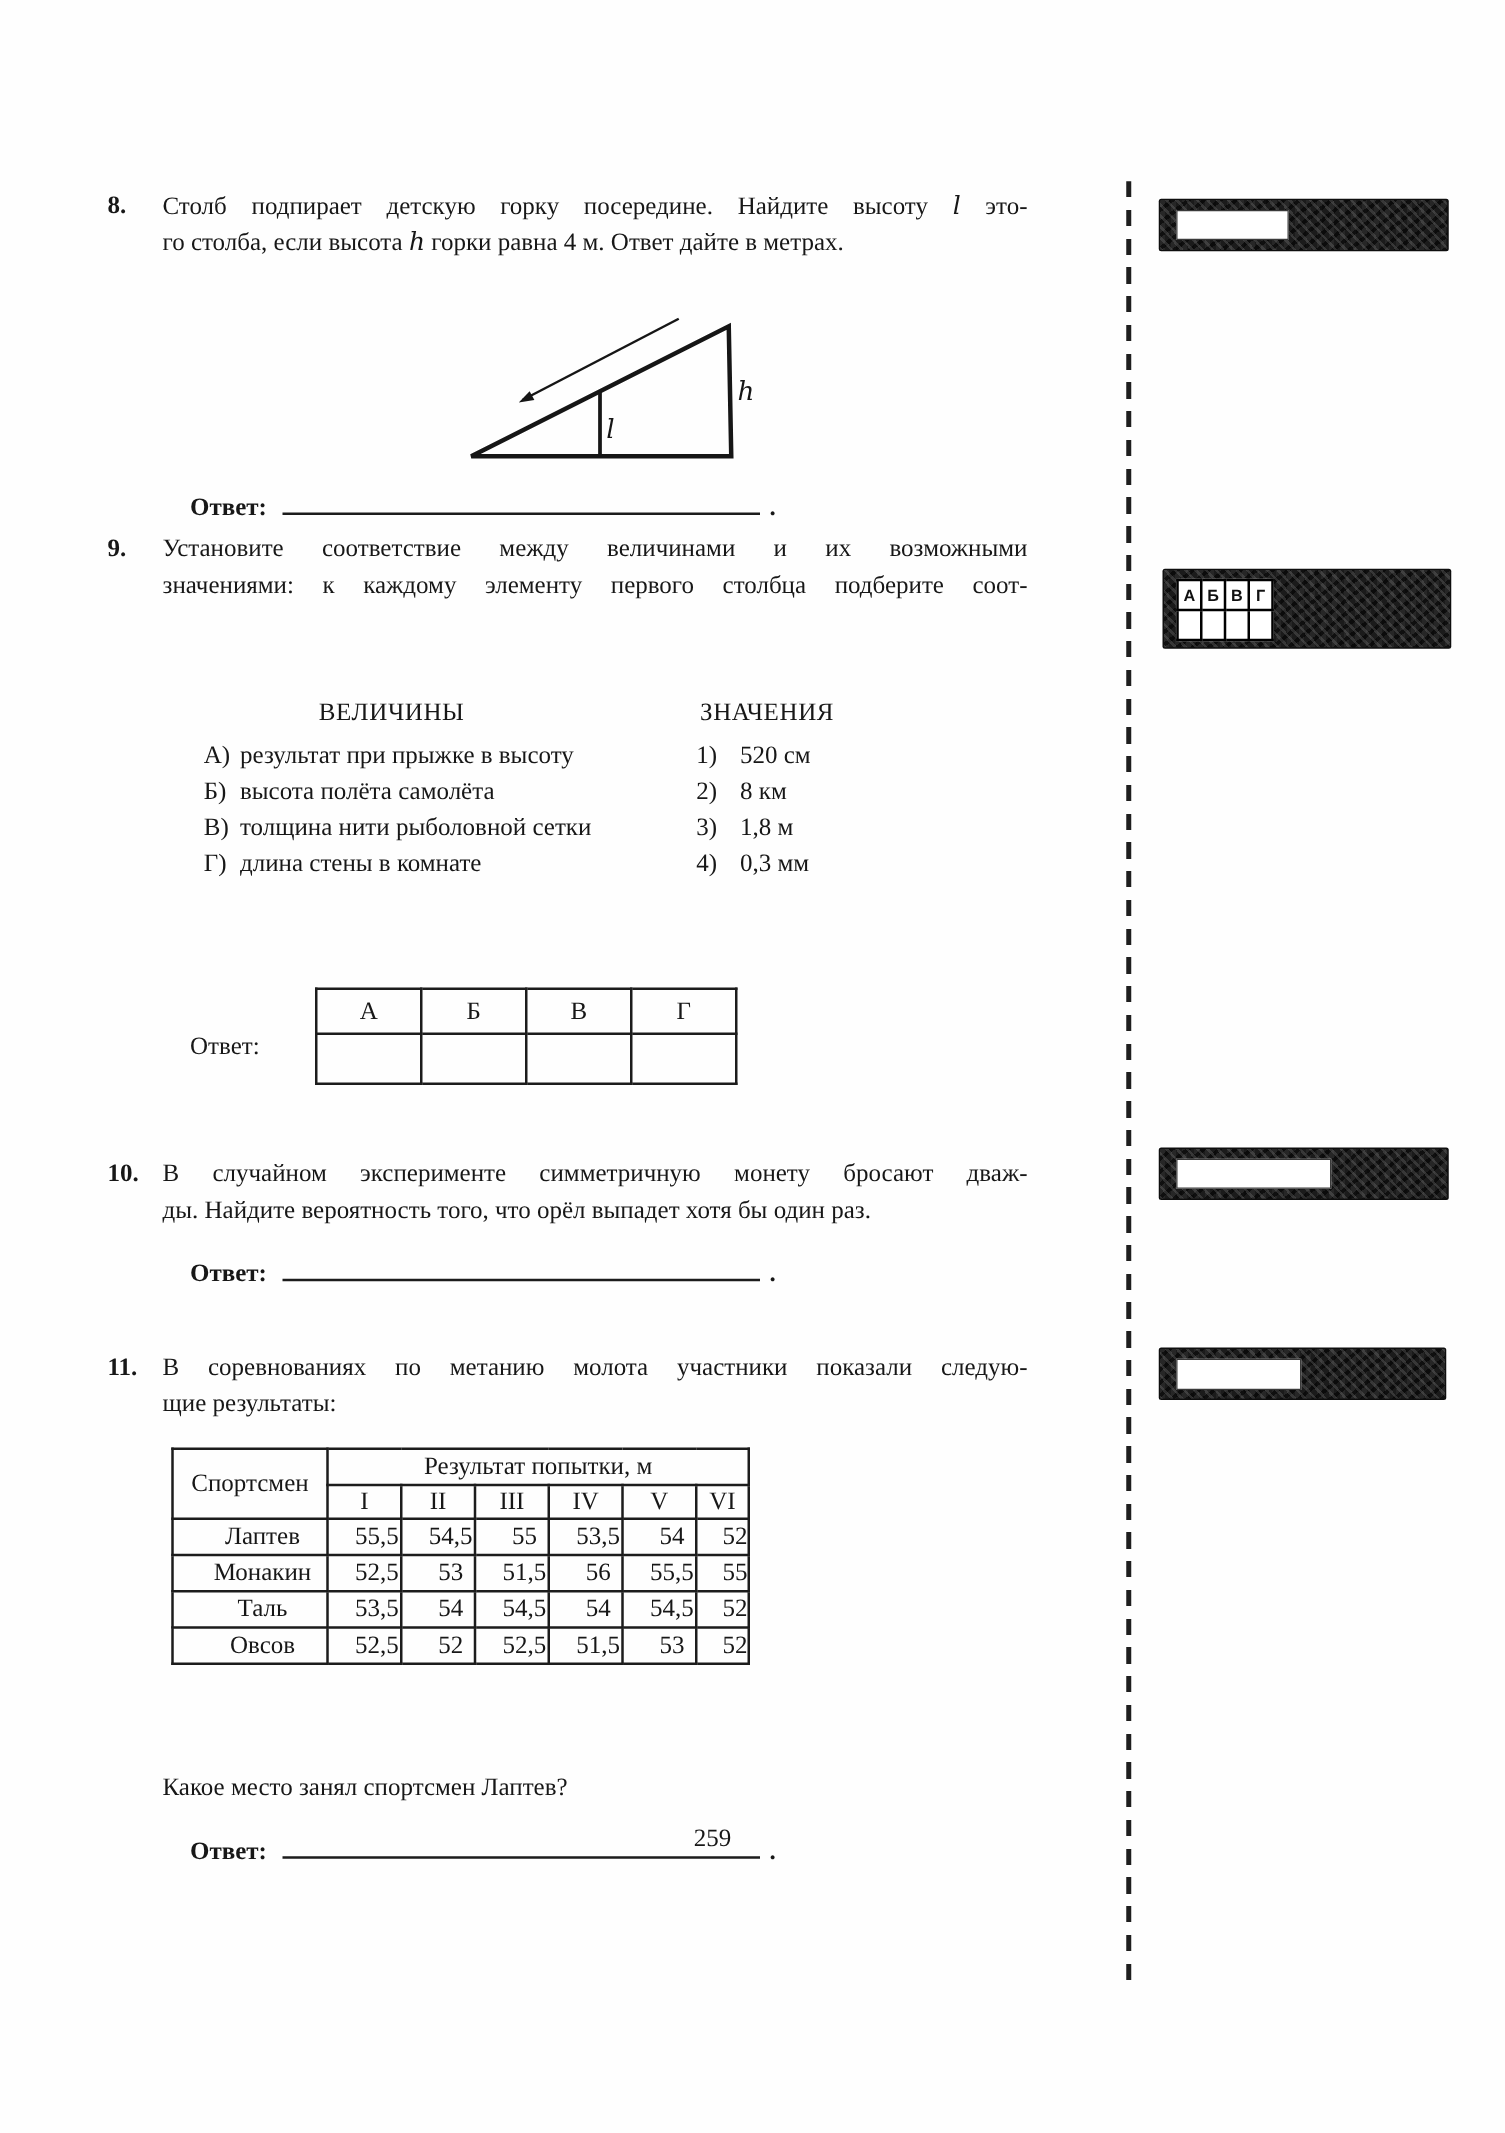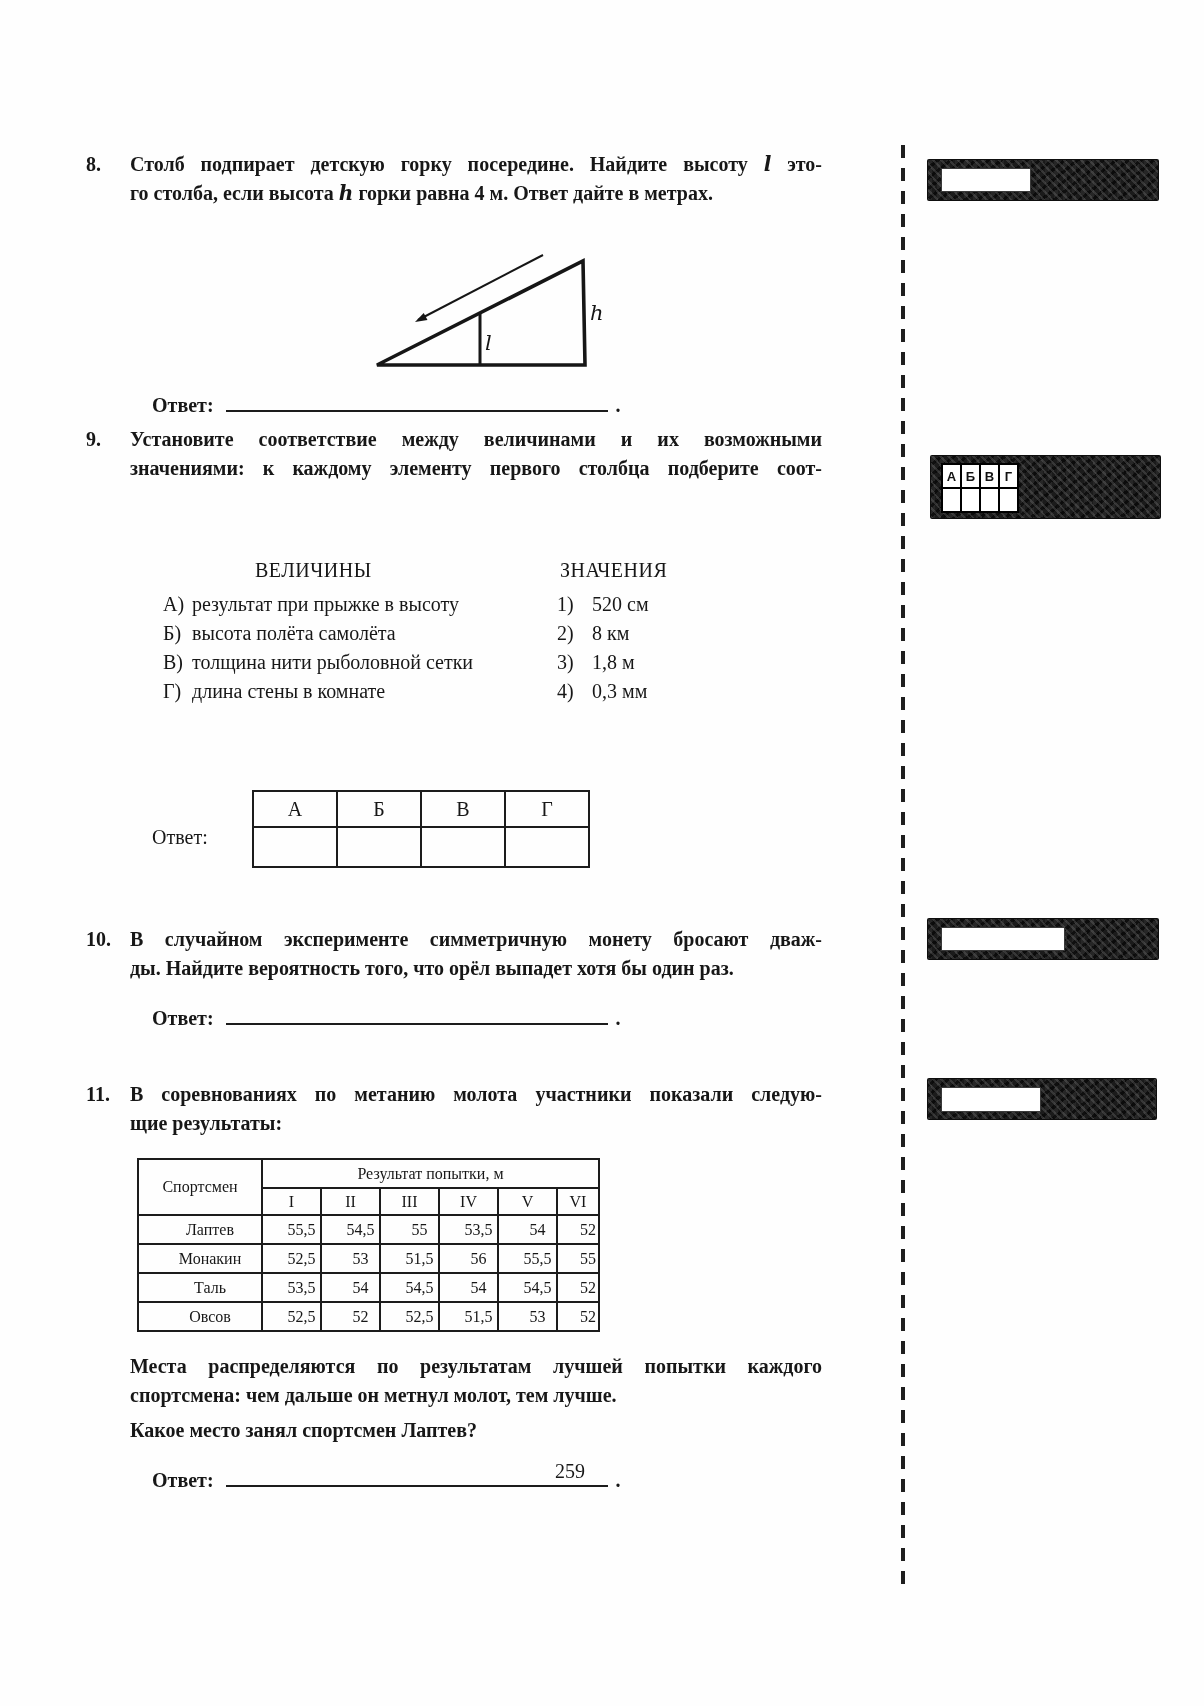--- a/index.html
+++ b/index.html
@@ -7,21 +7,21 @@
     position:relative;
     width:1204px;height:1706px;
     margin:0 auto;
     background:#fefefe;
     color:#171717;
     font-family:"Liberation Serif","DejaVu Serif",serif;
     font-size:20px;
     overflow:hidden;
   }
   .pnum{position:absolute;left:86px;width:44px;font-weight:bold;line-height:29px;}
-  .ptext{position:absolute;left:130px;width:692px;font-weight:bold;}
+  .ptext{position:absolute;left:130px;width:692px;}
   .line{height:29px;line-height:29px;white-space:nowrap;}
   .jline{text-align:justify;text-align-last:justify;white-space:normal;}
   .var{font-family:"DejaVu Serif",serif;font-style:italic;}
   
   .answer-row{position:absolute;left:152px;height:26px;line-height:24px;white-space:nowrap;font-weight:bold;}
   .alabel{display:inline-block;}
   .aline{display:inline-block;width:382px;height:17px;border-bottom:2px solid #1c1c1c;margin-left:12px;}
   .adot{margin-left:8px;}
   
   .colhdr{position:absolute;height:24px;line-height:24px;text-align:left;letter-spacing:.5px;}
@@ -29,21 +29,21 @@
   .mletter{position:absolute;left:163px;}
   .mtext{position:absolute;left:192px;}
   .mnum{position:absolute;left:557px;}
   .mval{position:absolute;left:592px;}
   
   .t9{position:absolute;left:252px;top:790px;border-collapse:collapse;background:#fefefe;}
   .t9 th{width:82px;height:34px;border:2px solid #1c1c1c;font-weight:normal;font-size:20px;text-align:center;padding:0;}
   .t9 td{height:38px;border:2px solid #1c1c1c;padding:0;}
   .alabel9{position:absolute;left:152px;top:826px;}
   
-  .t11{position:absolute;left:137px;top:1158px;border-collapse:collapse;font-size:16px;background:#fefefe;}
+  .t11{position:absolute;left:137px;top:1158px;border-collapse:collapse;font-size:20px;background:#fefefe;}
   .t11 th,.t11 td{border:2px solid #1c1c1c;text-align:center;font-weight:normal;padding:0;}
   .t11 thead tr.r1 th{height:27px;}
   .t11 thead tr.r2 th{height:25px;}
   .t11 tbody td{height:27px;padding-left:20px;}
   
   .pageno{position:absolute;left:535px;top:1460px;width:70px;text-align:center;}
   
   .cutline{
     position:absolute;left:901px;top:145px;width:4px;height:1448px;
     background:repeating-linear-gradient(to bottom,#1e1e1e 0 13px,transparent 13px 23px);
@@ -221,24 +221,20 @@
           <td>52,5</td>
           <td>52</td>
           <td>52,5</td>
           <td>51,5</td>
           <td>53</td>
           <td>52</td>
         </tr>
       </tbody>
   </table>
 
-  <div class="ptext" style="top:1352px">
-    <div class="line jline">Места распределяются по результатам лучшей попытки каждого</div>
-    <div class="line">спортсмена: чем дальше он метнул молот, тем лучше.</div>
-  </div>
   <div class="ptext" style="top:1416px">
     <div class="line">Какое место занял спортсмен Лаптев?</div>
   </div>
   <div class="answer-row" style="top:1468px">
     <span class="alabel">Ответ:</span><span class="aline"></span><span class="adot">.</span>
   </div>
 
   <div class="pageno">259</div>
 
   <div class="cutline"></div>

